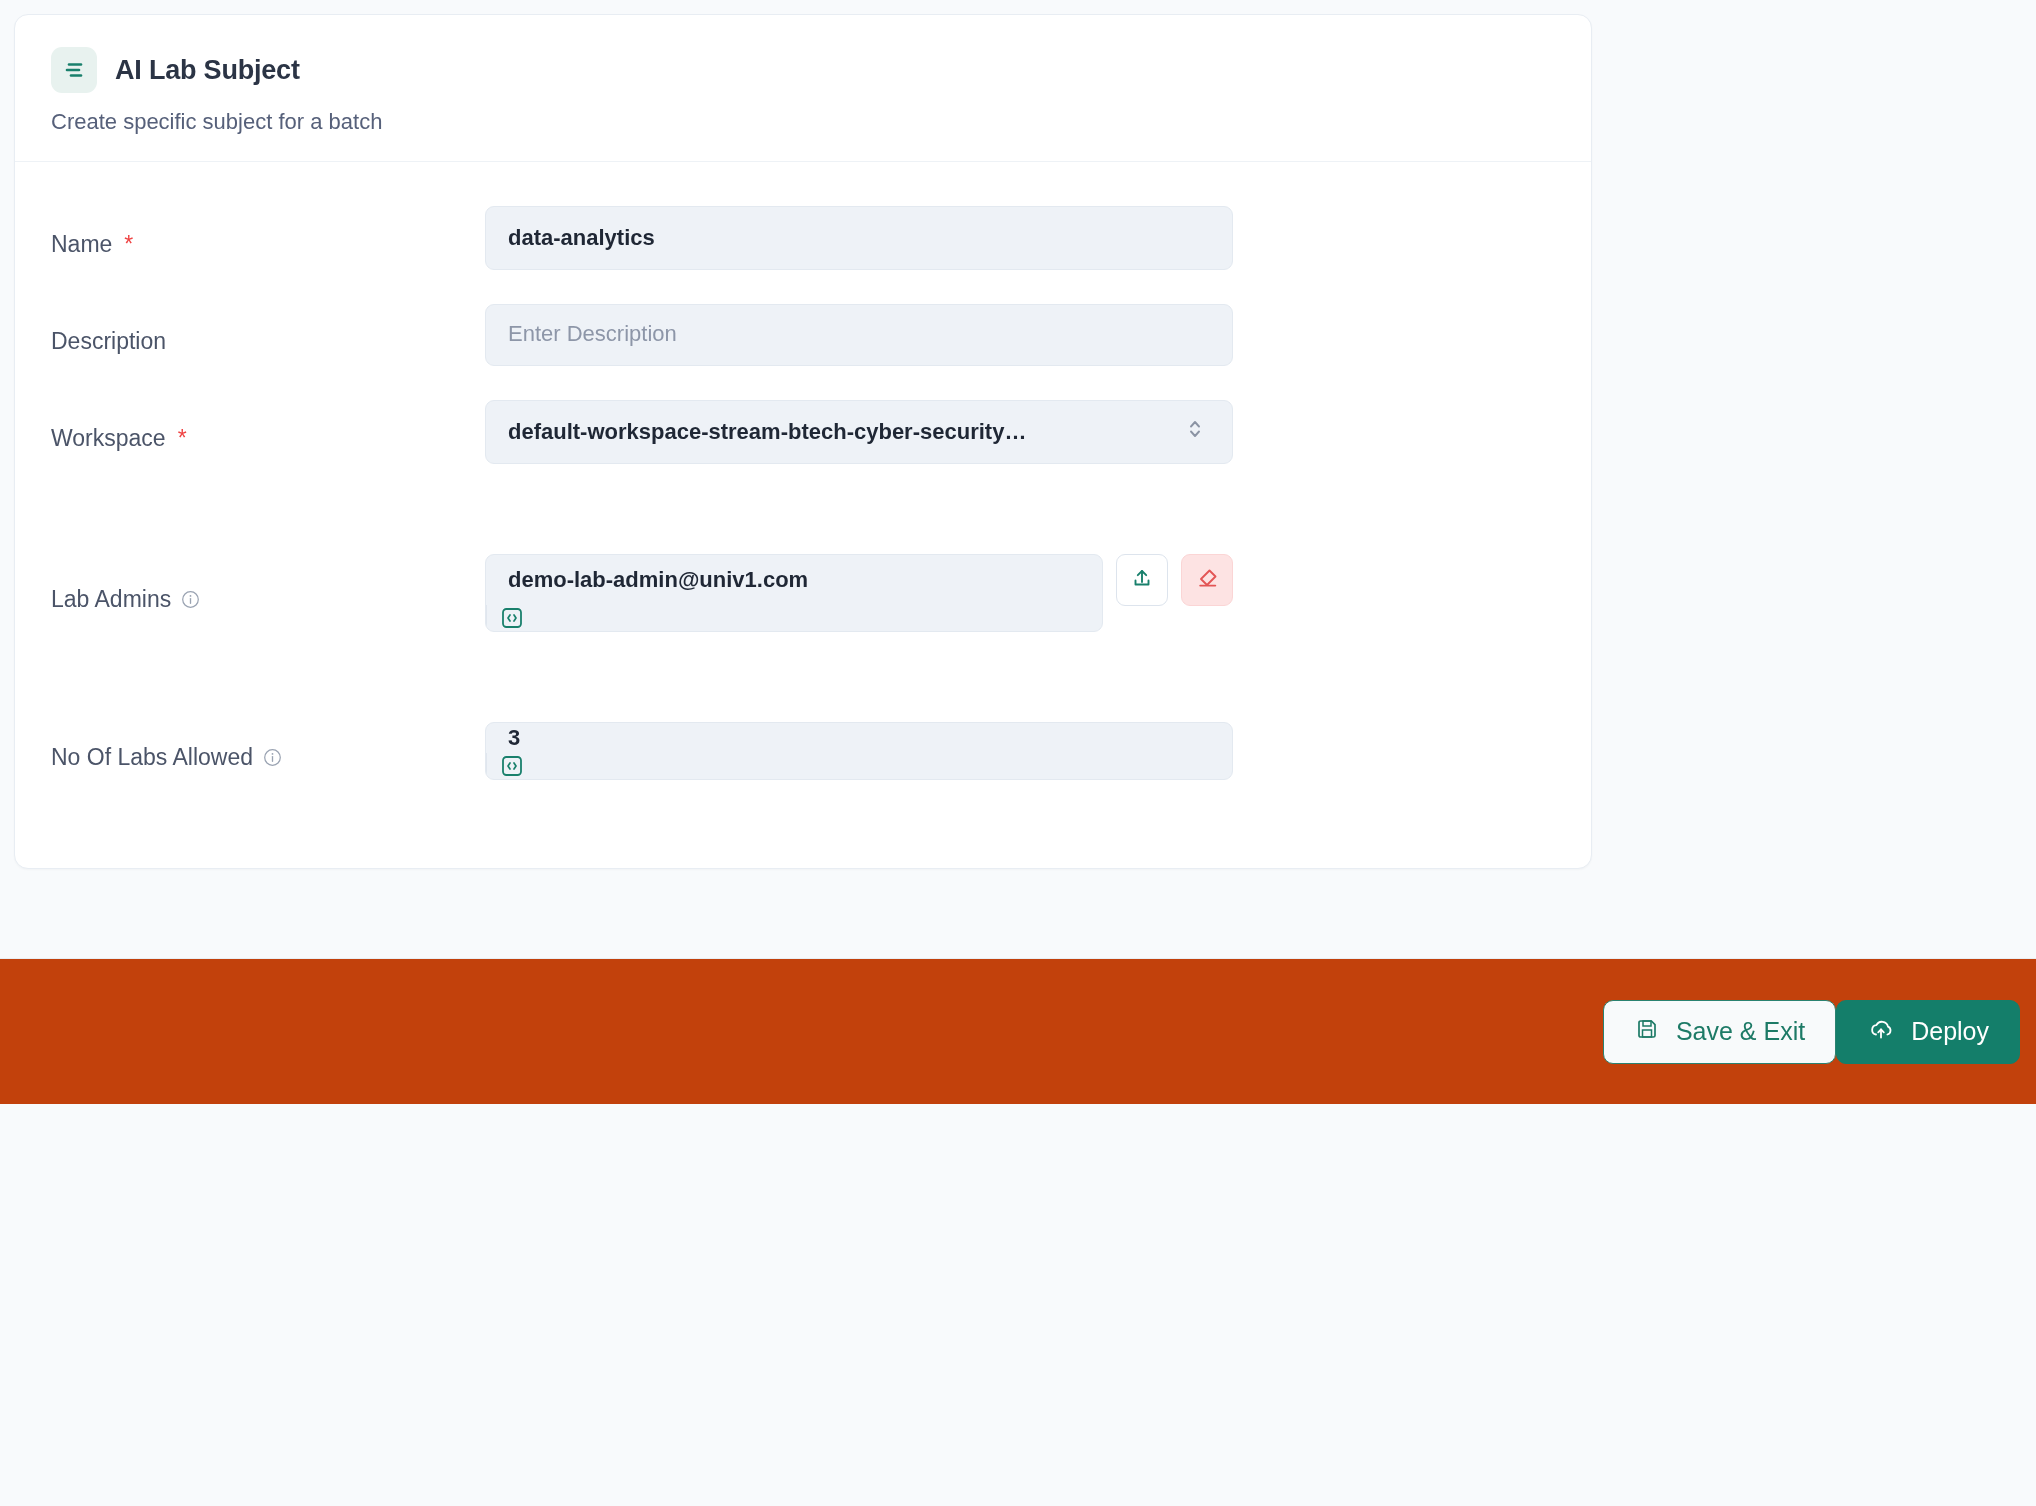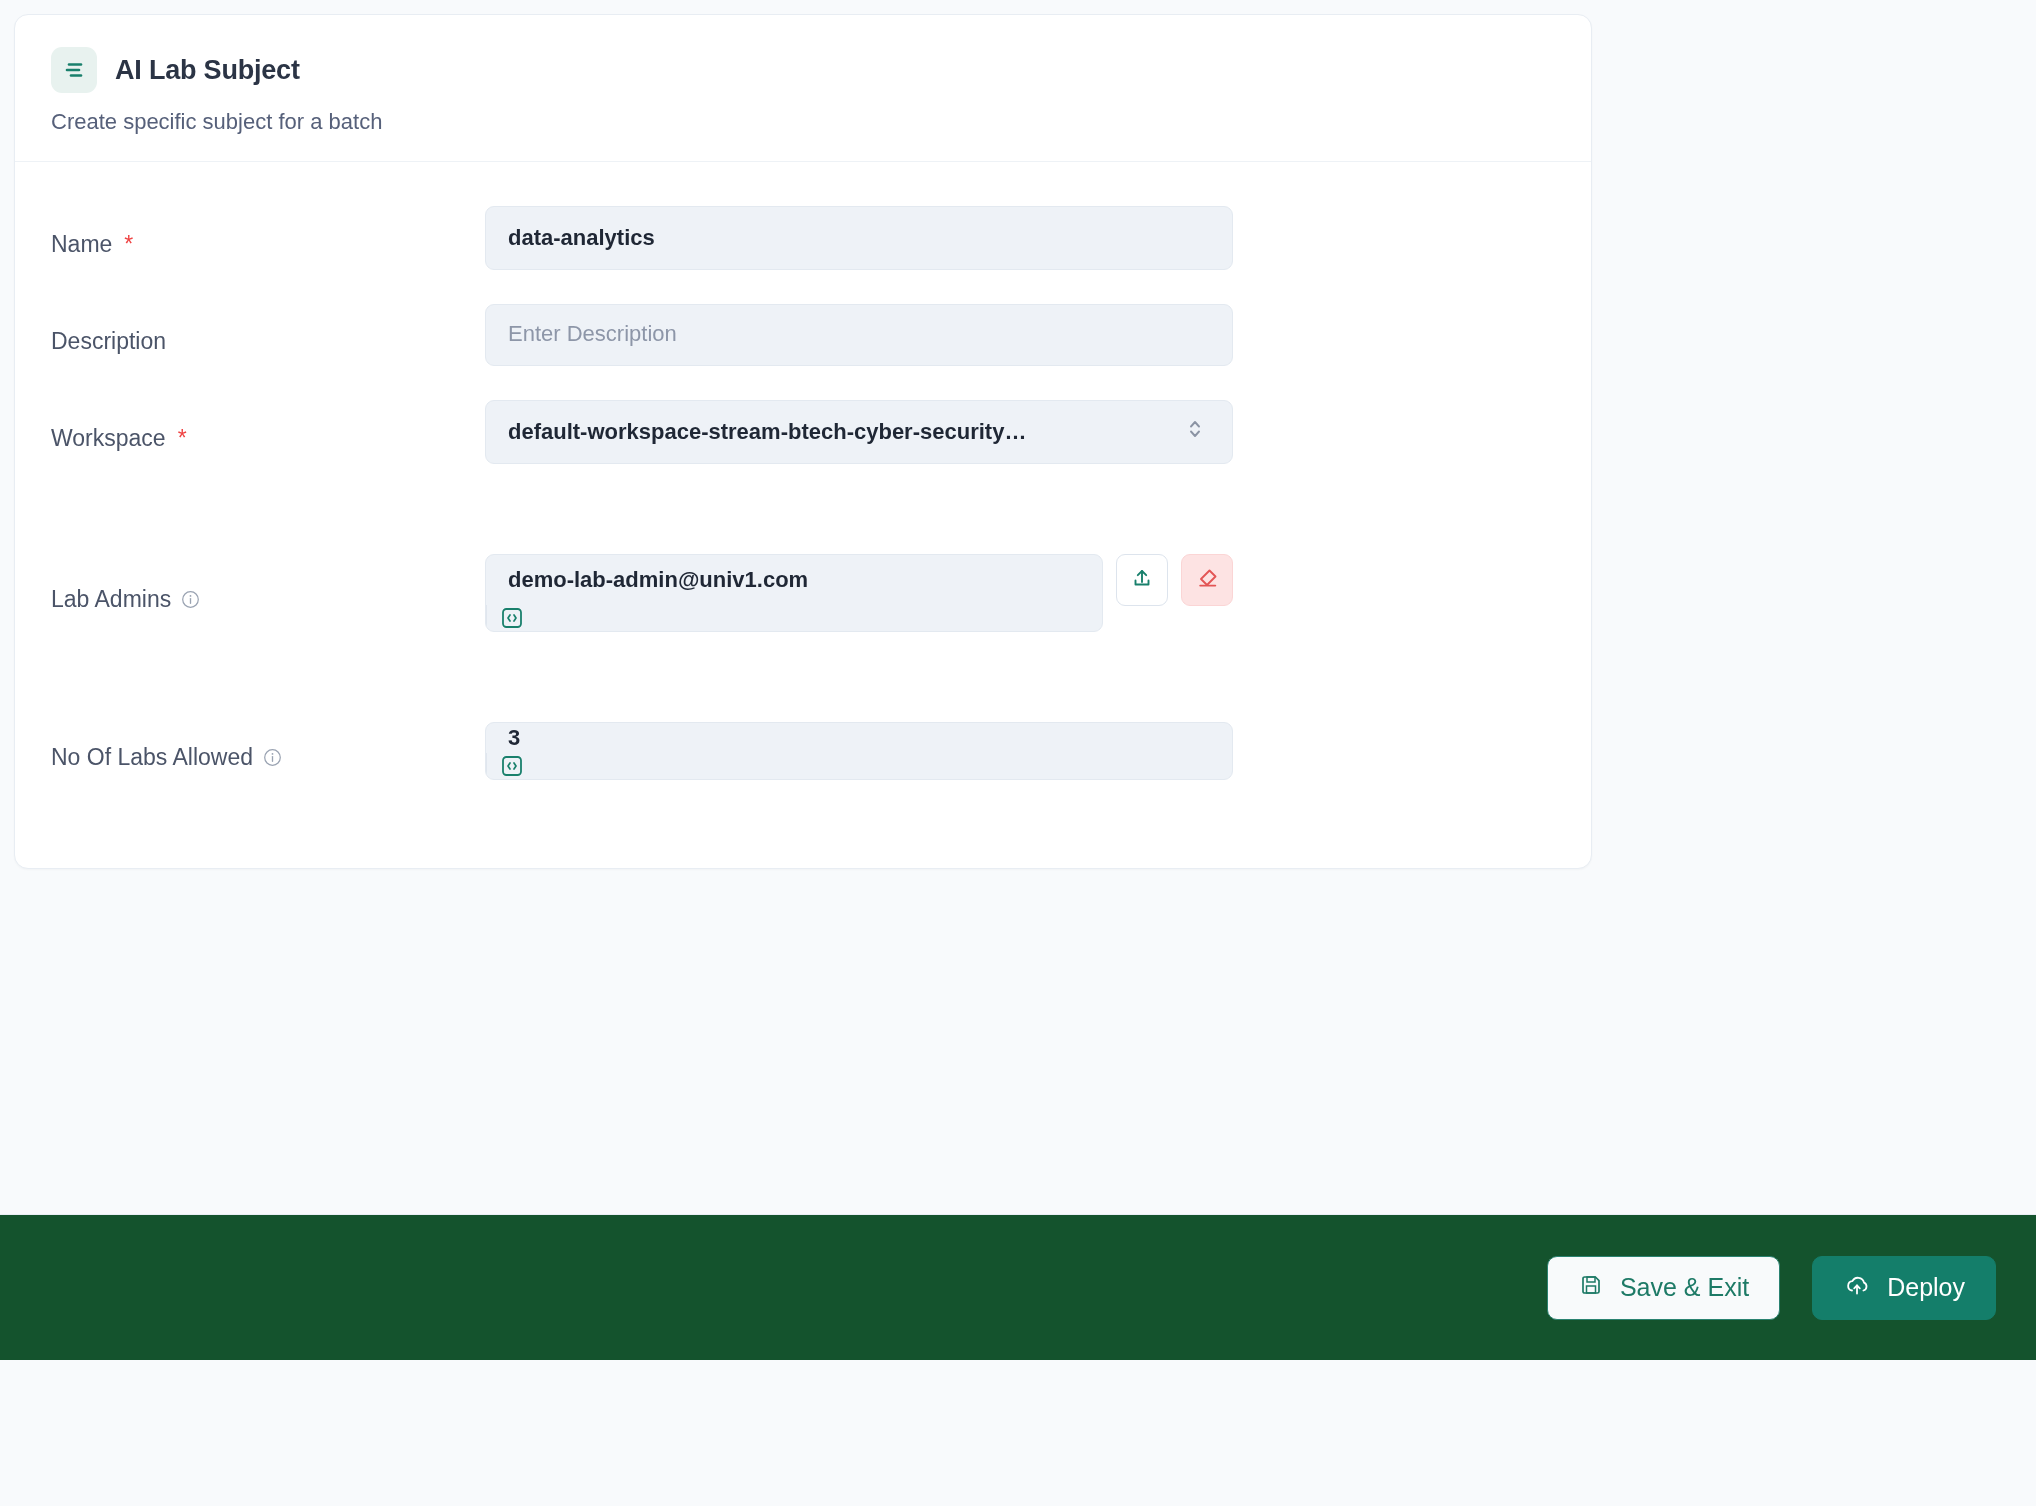--- a/index.html
+++ b/index.html
@@ -8,21 +8,21 @@
     width: 2036px;
     height: 1506px;
     background: #f8fafc;
     font-family: "Liberation Sans", sans-serif;
     overflow: hidden;
   }
 
   .page {
     position: relative;
     width: 2036px;
-    height: 1360px;
+    height: 1104px;
     background: #f8fafc;
   }
 
   
   .card {
     position: absolute;
     left: 14px;
     top: 14px;
     width: 1578px;
     background: #ffffff;
@@ -209,27 +209,26 @@
 
   .info-icon { display: inline-flex; }
 
   
   .footer {
     position: absolute;
     left: 0;
     right: 0;
     bottom: 0;
     height: 146px;
-    background: #14532d;
+    background: #c2410c;
     border-top: 1px solid #e9eef4;
     display: flex;
     align-items: center;
     justify-content: flex-end;
-    padding-right: 40px;
-    gap: 32px;
+    padding-right: 16px;
   }
 
   .btn {
     height: 64px;
     border-radius: 10px;
     display: flex;
     align-items: center;
     gap: 16px;
     padding: 0 30px;
     font-size: 25px;

